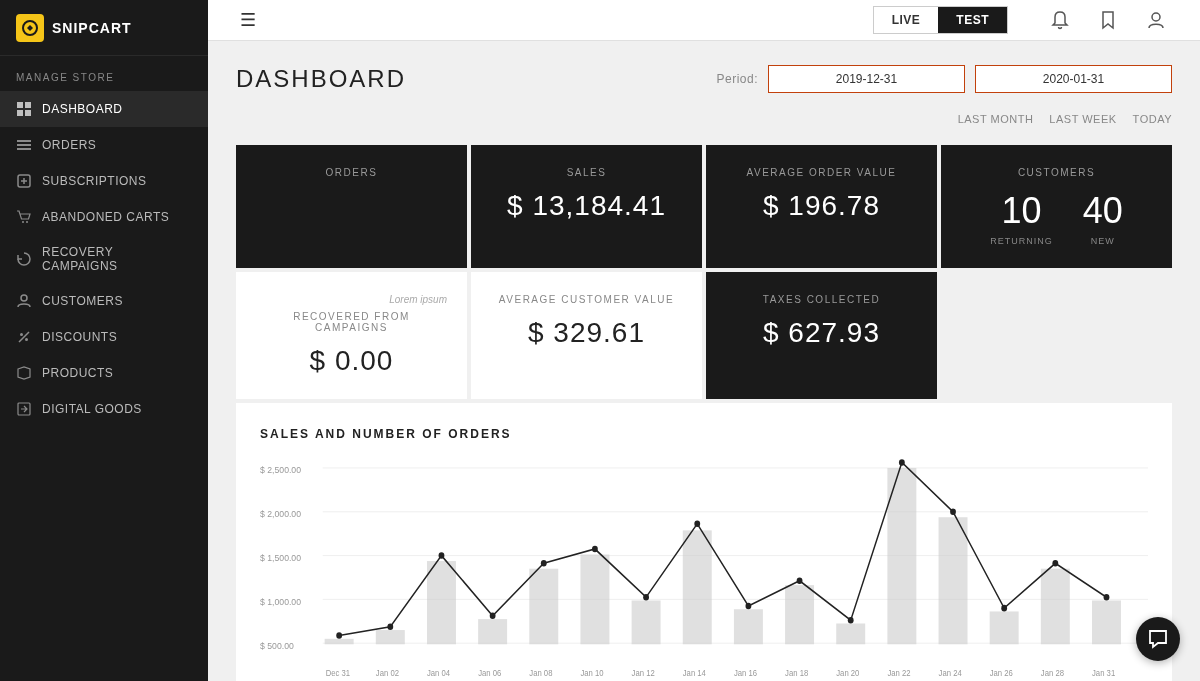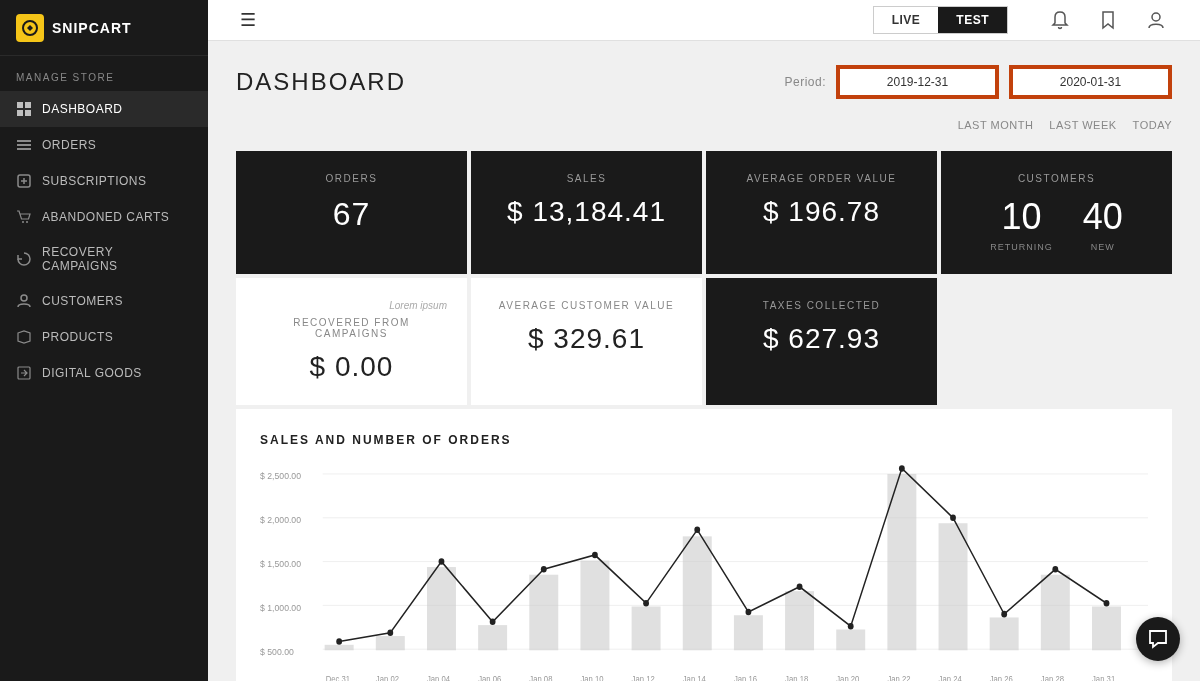--- a/index.html
+++ b/index.html
@@ -151,22 +151,22 @@
       align-items: center;
       gap: 10px;
     }
     .period-label {
       font-size: 12px;
       color: #888;
       letter-spacing: 0.5px;
     }
     .date-input {
       background: #fff;
-      border: 4px solid #c2410c;
-      padding: 6px 0;
+      border: 1px solid #c2410c;
+      padding: 6px 20px;
       font-size: 12px;
       color: #333;
       min-width: 110px;
       text-align: center;
     }
     .period-filters {
       display: flex;
       gap: 16px;
       margin-bottom: 20px;
       justify-content: flex-end;
@@ -332,20 +332,28 @@
     </div>
     <div class="nav-item">
       <svg class="nav-icon" viewBox="0 0 16 16" fill="currentColor">
           <circle cx="8" cy="5" r="3" fill="none" stroke="currentColor" stroke-width="1.5"></circle>
           <path d="M2 14 C2 10 14 10 14 14" stroke="currentColor" stroke-width="1.5" fill="none"></path>
         </svg>
       <span>Customers</span>
     </div>
     <div class="nav-item">
       <svg class="nav-icon" viewBox="0 0 16 16" fill="currentColor">
+          <path d="M13 3L3 13M5.5 5.5h.01M10.5 10.5h.01" stroke="currentColor" stroke-width="1.5" fill="none"></path>
+          <circle cx="5.5" cy="5.5" r="1.5" fill="currentColor"></circle>
+          <circle cx="10.5" cy="10.5" r="1.5" fill="currentColor"></circle>
+        </svg>
+      <span>Discounts</span>
+    </div>
+    <div class="nav-item">
+      <svg class="nav-icon" viewBox="0 0 16 16" fill="currentColor">
           <path d="M2 4l6-2 6 2v8l-6 2-6-2V4z" stroke="currentColor" stroke-width="1.2" fill="none"></path>
         </svg>
       <span>Products</span>
     </div>
     <div class="nav-item">
       <svg class="nav-icon" viewBox="0 0 16 16" fill="currentColor">
           <rect x="2" y="2" width="12" height="12" rx="1" fill="none" stroke="currentColor" stroke-width="1.2"></rect>
           <path d="M5 8h6M8 5l3 3-3 3" stroke="currentColor" stroke-width="1.2" fill="none"></path>
         </svg>
       <span>Digital Goods</span>
@@ -396,21 +404,20 @@
 
     <div class="period-filters">
       <button class="period-filter-btn">LAST MONTH</button>
       <button class="period-filter-btn">LAST WEEK</button>
       <button class="period-filter-btn">TODAY</button>
     </div>
 
     <div class="stats-grid">
       <div class="stat-card">
         <div class="stat-label">ORDERS</div>
-        <div class="stat-value large">67</div>
       </div>
       <div class="stat-card">
         <div class="stat-label">SALES</div>
         <div class="stat-value">$ 13,184.41</div>
       </div>
       <div class="stat-card">
         <div class="stat-label">AVERAGE ORDER VALUE</div>
         <div class="stat-value">$ 196.78</div>
       </div>
       <div class="stat-card">

